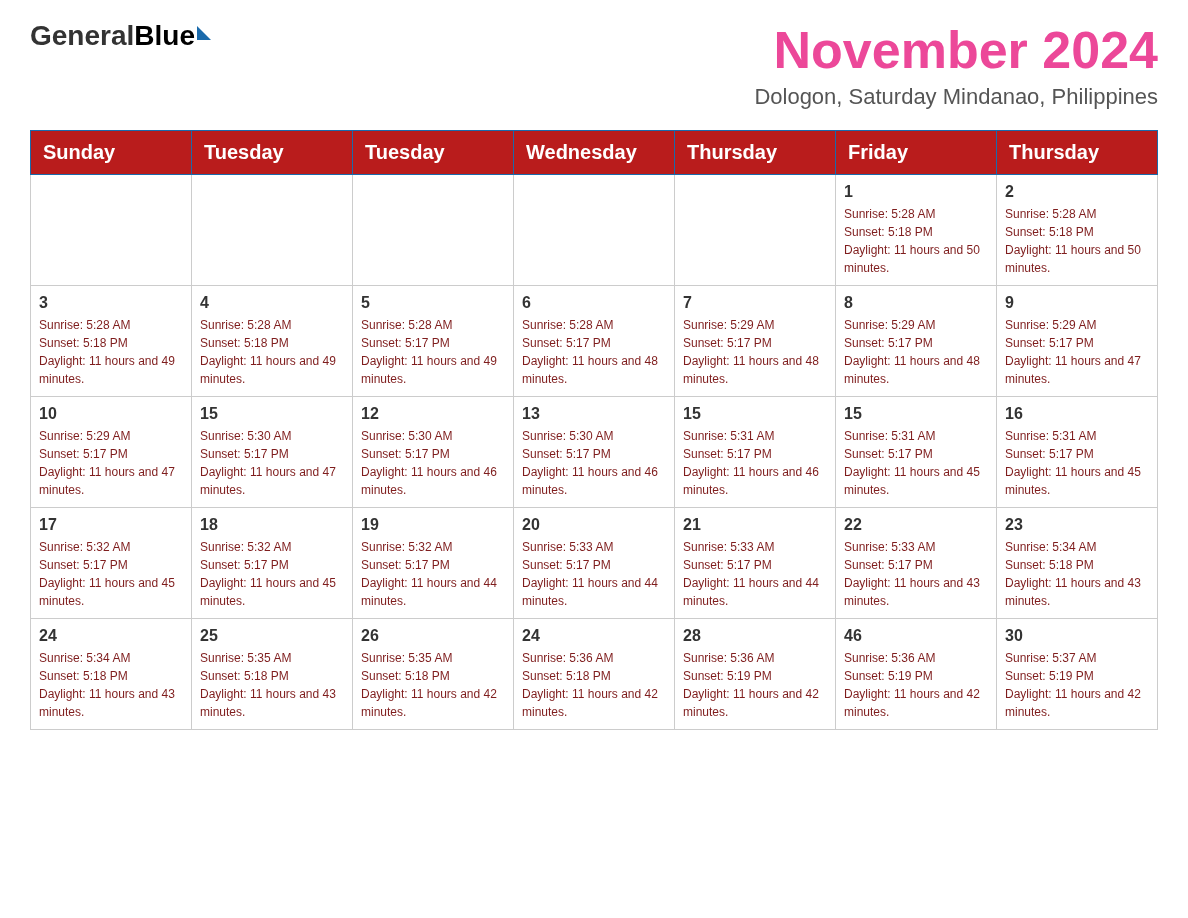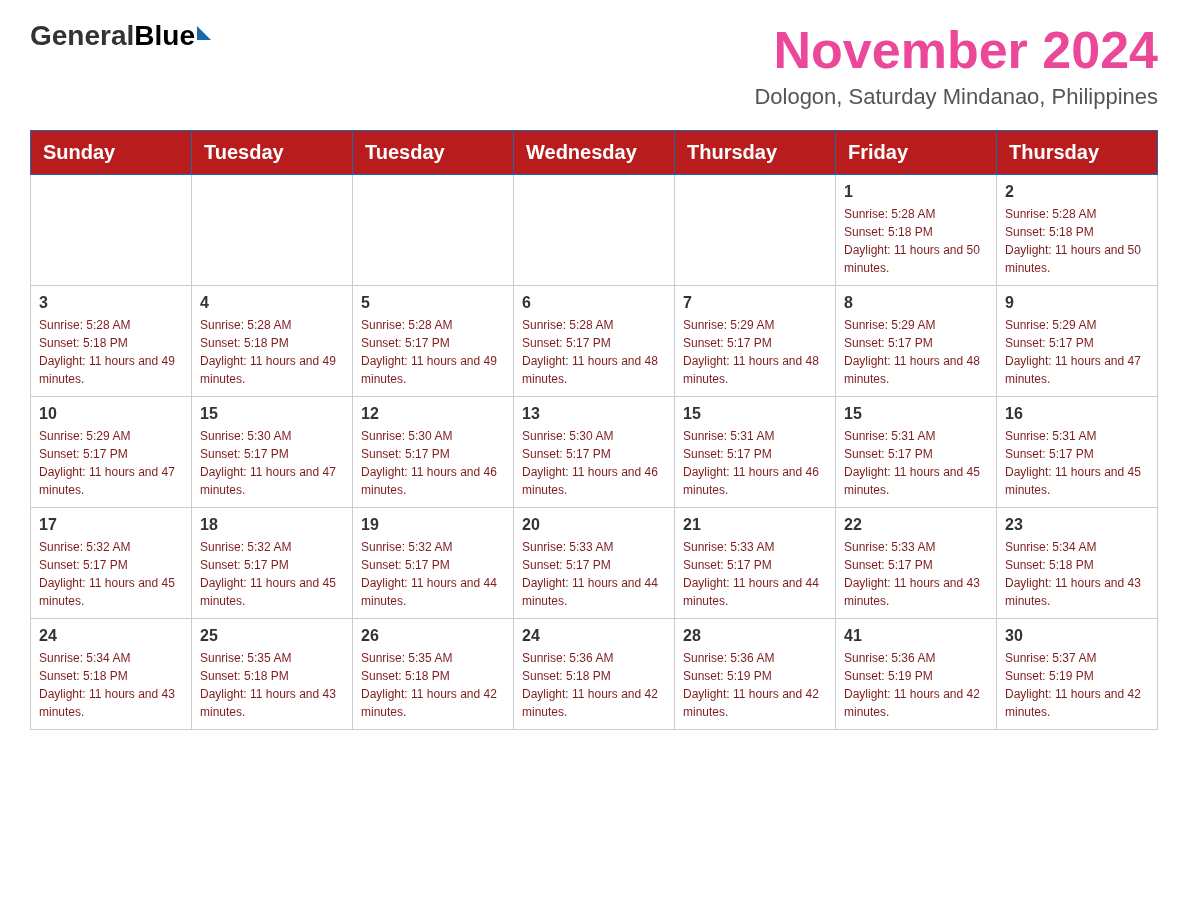--- a/index.html
+++ b/index.html
@@ -246,21 +246,21 @@
         </td>
         <td>
           <div class="day-number">24</div>
           <div class="day-info">Sunrise: 5:36 AM<br>Sunset: 5:18 PM<br>Daylight: 11 hours and 42 minutes.</div>
         </td>
         <td>
           <div class="day-number">28</div>
           <div class="day-info">Sunrise: 5:36 AM<br>Sunset: 5:19 PM<br>Daylight: 11 hours and 42 minutes.</div>
         </td>
         <td>
-          <div class="day-number">41</div>
+          <div class="day-number">46</div>
           <div class="day-info">Sunrise: 5:36 AM<br>Sunset: 5:19 PM<br>Daylight: 11 hours and 42 minutes.</div>
         </td>
         <td>
           <div class="day-number">30</div>
           <div class="day-info">Sunrise: 5:37 AM<br>Sunset: 5:19 PM<br>Daylight: 11 hours and 42 minutes.</div>
         </td>
       </tr>
     </tbody>
 </table>
 

